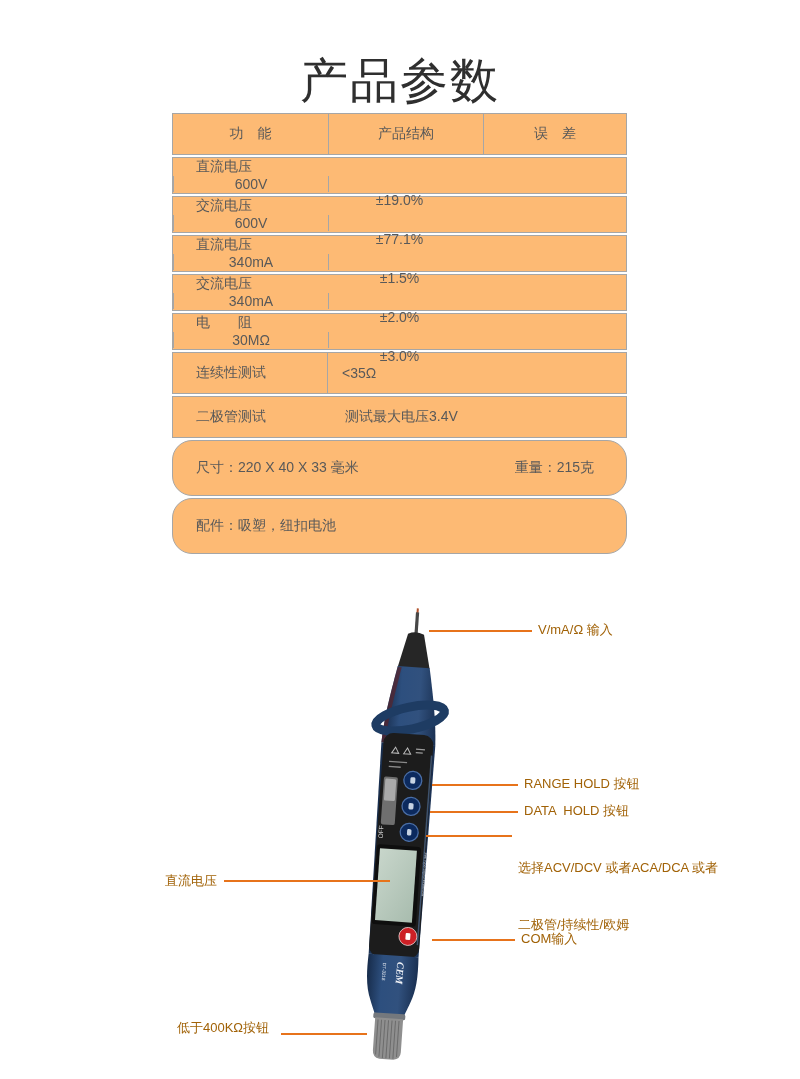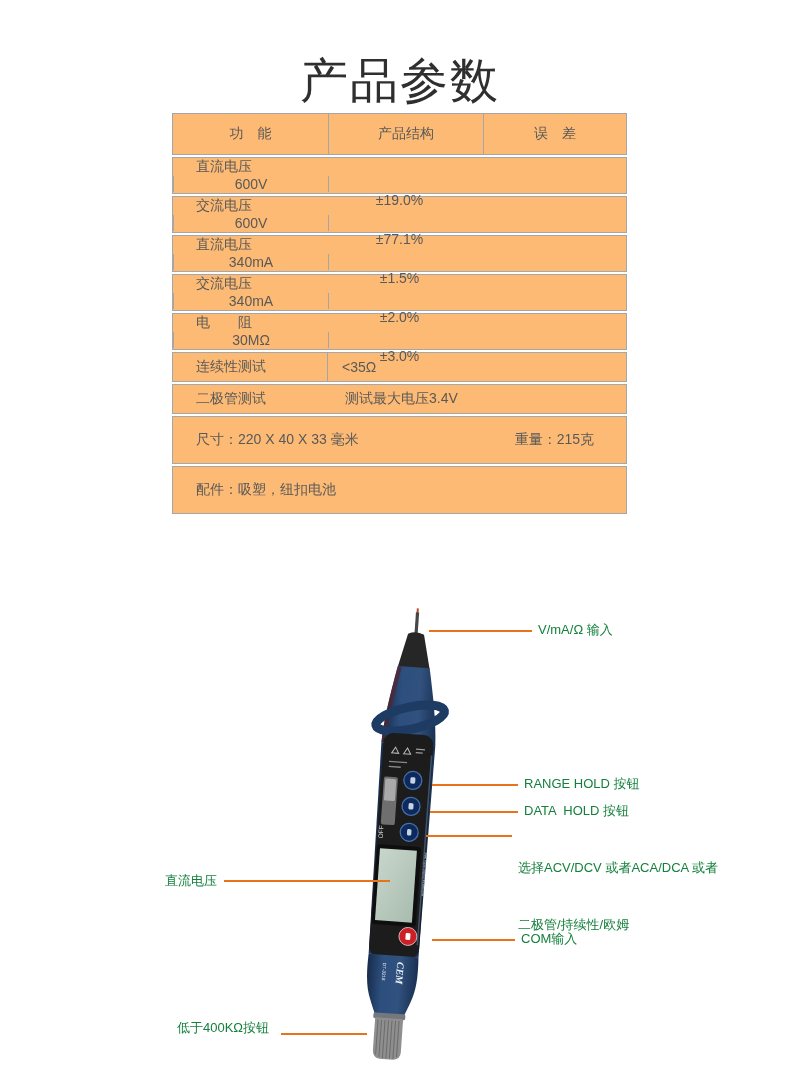--- a/index.html
+++ b/index.html
@@ -14,32 +14,32 @@
   .spec-table{position:absolute;left:172px;top:113px;width:455px;font-size:14px;color:#595959;}
   .t-row{display:flex;align-items:stretch;box-sizing:border-box;border:1px solid #a6a6a6;
          background:#fdba74;margin-bottom:2px;}
   .cell{display:flex;align-items:center;box-sizing:border-box;}
   .c1{width:155px;padding-left:23px;}
   .c1h{width:155px;justify-content:center;padding-left:0;}
   .c2{width:156px;border-left:1px solid #a6a6a6;border-right:1px solid #a6a6a6;justify-content:center;}
   .c3{flex:1;justify-content:center;}
   .h-row{height:42px;}
   .s-row{height:37px;flex-direction:column;}
-  .row38{height:30px;}
-  .row40{height:48px;display:flex;align-items:center;}
+  .row38{height:42px;}
+  .row40{height:56px;display:flex;align-items:center;border-radius:20px;}
   .c1b{width:155px;padding-left:23px;border-right:1px solid #a6a6a6;display:flex;align-items:center;box-sizing:border-box;}
   .cmerge{flex:1;padding-left:14px;display:flex;align-items:center;}
   .lbl-pad{margin-left:23px;}
   .diode-val{}
   .dims{justify-content:space-between;}
   .dims .right{margin-right:32px;}
 
   
   .co-line{position:absolute;height:2px;background:#e7731b;}
-  .co-label{position:absolute;font-size:13px;color:#15803d;white-space:pre;line-height:16px;}
+  .co-label{position:absolute;font-size:13px;color:#a16207;white-space:pre;line-height:16px;}
   .co-multi span{display:block;line-height:25px;white-space:pre;}
 
   
   .device{position:absolute;left:330px;top:604px;width:150px;height:462px;
           transform:rotate(4deg);transform-origin:50% 50%;}
 </style>
 </head>
 <body>
 
 <div class="page">

